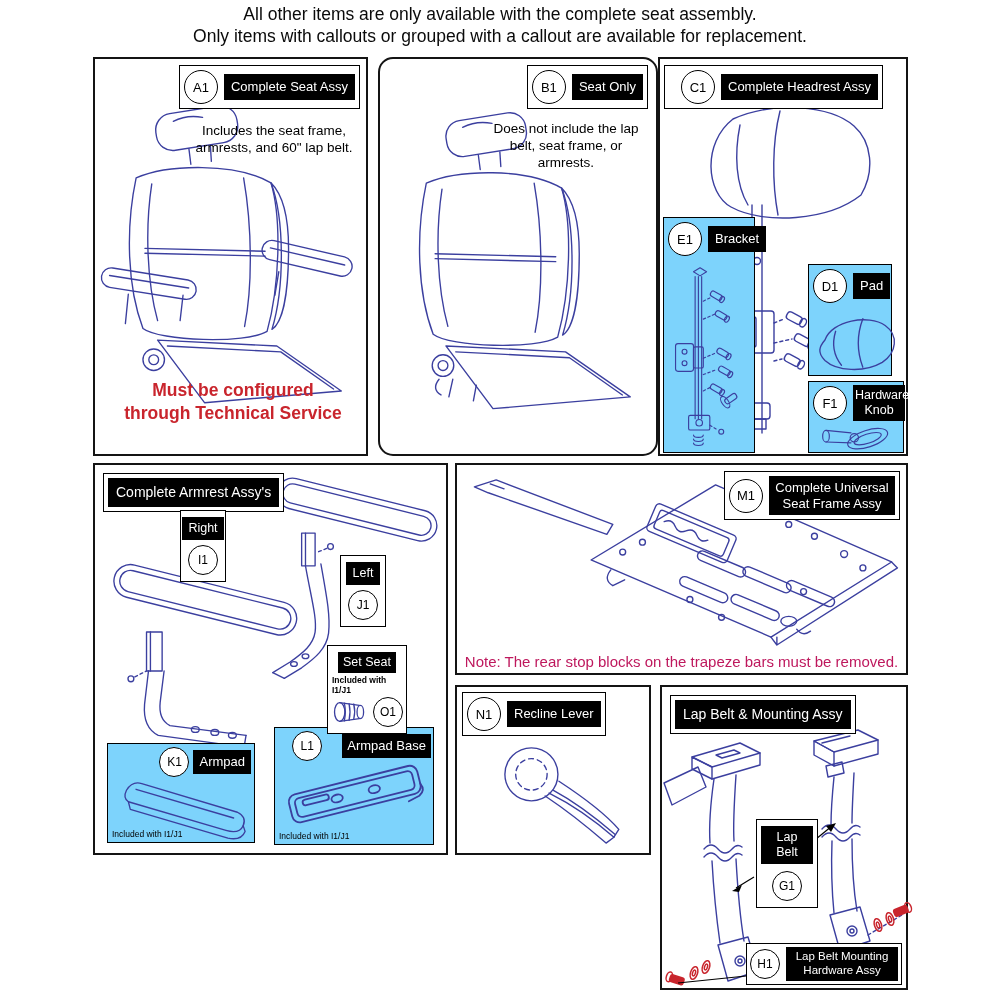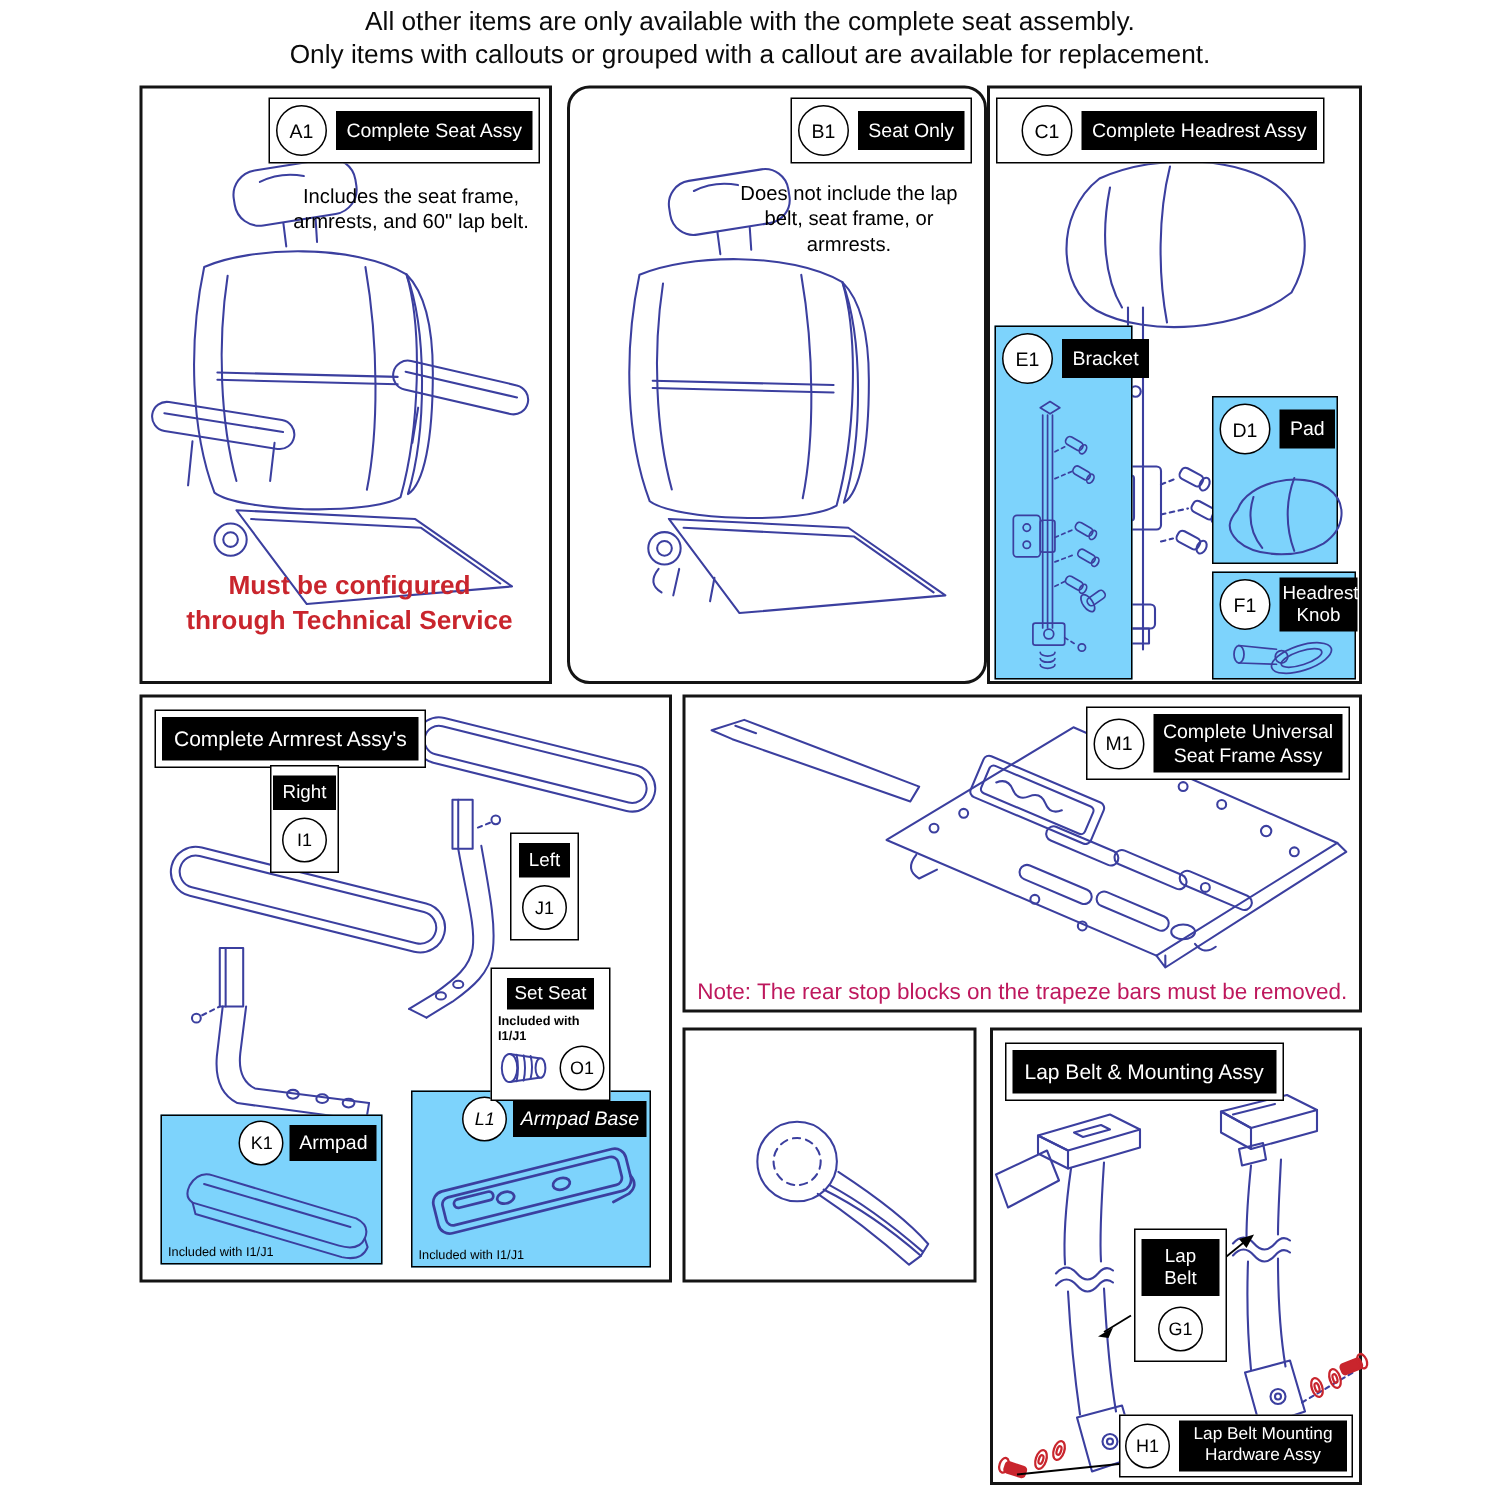--- a/index.html
+++ b/index.html
@@ -209,21 +209,21 @@
           <path d="M13,34 C20,14 58,7 75,19 C89,29 87,47 72,57 C53,68 25,66 13,55 C5,47 7,41 13,34 Z"></path>
           <path d="M24,25 C20,38 22,50 30,60"></path>
           <path d="M52,12 C46,28 46,46 52,62"></path>
         </g>
       </svg>
     </div>
 
     <div class="part-box" style="left:148px;top:322px;width:96px;height:72px;">
       <div class="crow" style="padding:3px 4px;">
         <span class="ccirc">F1</span>
-        <span class="clabel" style="width:52px;padding:3px 2px;font-size:12.5px;">Headrest Knob</span>
+        <span class="clabel" style="width:52px;padding:3px 2px;font-size:12.5px;">Hardware Knob</span>
       </div>
       <svg style="left:3px;top:40px;position:absolute;" width="88" height="30" viewBox="0 0 88 36">
         <g class="ln">
           <ellipse cx="8" cy="17" rx="4" ry="7"></ellipse>
           <line x1="8" y1="10" x2="38" y2="13"></line>
             <line x1="8" y1="24" x2="38" y2="25"></line>
           <g transform="rotate(-18 58 20)">
               <ellipse cx="58" cy="20" rx="25" ry="10"></ellipse>
               <ellipse cx="58" cy="20" rx="17" ry="5.5"></ellipse>
             </g>
@@ -311,21 +311,21 @@
         <g class="ln">
           <path d="M14,40 Q10,48 16,52 L118,82 Q132,86 136,77 Q140,68 130,63 L30,33 Q20,30 14,40 Z"></path>
           <path d="M16,52 L18,60 L120,90 Q134,93 138,83 L136,77"></path>
           <path d="M24,39 L126,69"></path>
         </g>
       </svg>
       <span class="tiny corner-note">Included with I1/J1</span>
     </div>
 
     <div class="part-box" style="left:179px;top:262px;width:160px;height:118px;">
-      <div class="crow" style="position:absolute;right:2px;top:3px;gap:4px;font-style:italic;">
+      <div class="crow" style="position:absolute;right:2px;top:3px;gap:20px;">
         <span class="ccirc sm">L1</span>
         <span class="clabel" style="padding:4px 5px;">Armpad Base</span>
       </div>
       <svg style="left:2px;top:22px;" width="156" height="90" viewBox="0 0 158 94">
         <g class="lnb" transform="rotate(-14 79 47)">
           <rect x="10" y="31" width="138" height="30" rx="8"></rect>
           <rect x="16" y="36" width="126" height="20" rx="5"></rect>
           <ellipse cx="60" cy="46" rx="6" ry="4"></ellipse>
             <ellipse cx="100" cy="46" rx="6" ry="4"></ellipse>
           <rect x="24" y="39" width="28" height="6" rx="3"></rect>
@@ -379,20 +379,24 @@
           <circle cx="262" cy="146" r="3"></circle>
         <ellipse cx="330" cy="150" rx="8" ry="5"></ellipse>
         <path d="M312,166 L318,174 L440,96 L434,90 M318,174 L318,166"></path>
         <path d="M338,158 q6,8 14,2"></path>
       </g>
     </svg>
     <div class="rednote" style="left:2px;right:2px;top:188px;">Note: The rear stop blocks on the trapeze bars must be removed.</div>
   </div>
 
   <div class="panel" style="left:455px;top:685px;width:196px;height:170px;">
+    <div class="callout" style="left:5px;top:5px;">
+      <span class="ccirc">N1</span>
+      <span class="clabel">Recline Lever</span>
+    </div>
     <svg style="left:22px;top:52px;" width="150" height="110" viewBox="0 0 150 112">
       <g class="ln">
         <circle cx="52" cy="36" r="27"></circle>
         <circle cx="52" cy="36" r="16" stroke-dasharray="5 4"></circle>
         <path d="M70,55 C96,68 120,86 136,100 L141,92 C128,77 106,60 80,43"></path>
         <path d="M74,52 C100,66 122,84 137,97"></path>
         <path d="M66,58 C90,74 112,92 128,106 L136,100"></path>
       </g>
     </svg>
   </div>

